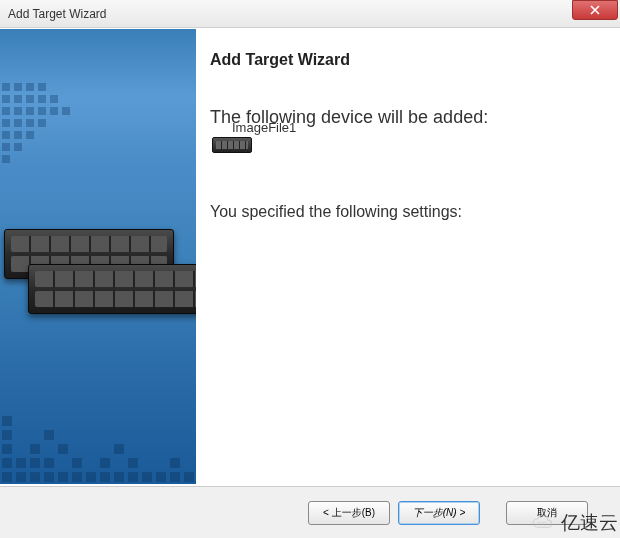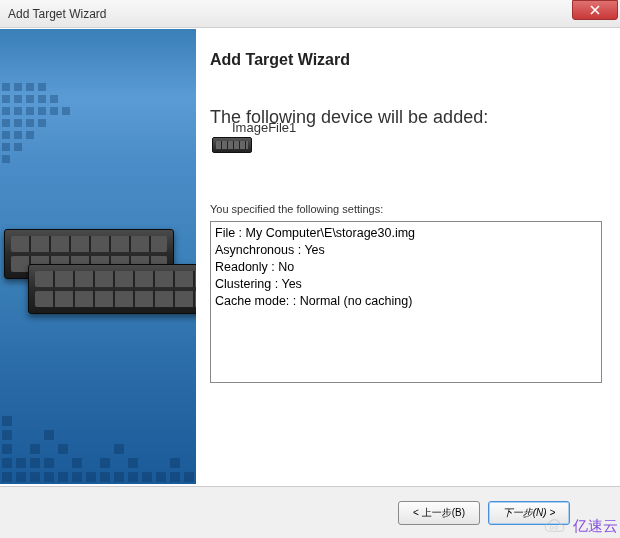--- a/index.html
+++ b/index.html
@@ -44,31 +44,31 @@
 
   .server-mini{width:40px;height:16px;background:linear-gradient(to bottom,#555,#222);border-radius:2px;border:1px solid #111;display:inline-block;vertical-align:middle;position:relative}
   .server-mini::before{content:"";position:absolute;top:3px;left:3px;right:3px;bottom:3px;background:repeating-linear-gradient(90deg,#666 0,#666 5px,#222 5px,#222 6px);}
 
   
   .main { flex: 1; padding: 22px 18px 0 14px; position: relative; color: #333; }
   .main h1 { font-size: 16px; font-weight: bold; color: #222; margin-bottom: 38px; }
   .line1 { font-size: 18px; margin-bottom: 18px; }
   .device-row { display: flex; align-items: center; gap: 20px; margin-bottom: 50px; padding-left:2px;}
   .device-row .lbl { font-size: 13px; margin-left:20px;margin-top:-26px;}
-  .line2 { font-size: 11px; margin-bottom: 6px; }
+  .line2 { font-size: 16px; margin-bottom: 6px; }
   .settings-box { width: 100%; height: 162px; border: 1px solid #888; background: #fff; font-size: 12.5px; padding: 3px 4px; line-height: 1.35; overflow-y: scroll; overflow-x: scroll; resize: none; font-family: inherit; white-space: pre; }
 
   
   .footer { position: absolute; left: 0; right: 0; bottom: 0; height: 52px; border-top: 1px solid #ccc; background: #f0f0f0; display: flex; align-items: center; justify-content: flex-end; gap: 8px; padding-right: 14px; }
   .btn { min-width: 82px; height: 24px; font-size: 10px; background: linear-gradient(to bottom, #fdfdfd, #e6e6e6); border: 1px solid #8a8a8a; border-radius: 3px; cursor: pointer; padding: 0 10px; display:flex;align-items:center;justify-content:center;}
   .btn.default { border: 1px solid #4a90d9; box-shadow: 0 0 0 1px #a8d0f0 inset; font-style: italic; }
   .footer .spacer { width: 10px; }
 
   
-  .watermark{position:absolute;right:2px;bottom:2px;font-size:15px;color:#6d28d9;display:flex;align-items:center;gap:4px;opacity:0.8;pointer-events:none}
+  .watermark{position:absolute;right:2px;bottom:2px;font-size:19px;color:#000000;display:flex;align-items:center;gap:4px;opacity:0.8;pointer-events:none}
   .watermark svg{width:28px;height:18px;opacity:0.7}
 </style>
 </head>
 <body>
 
 <div class="titlebar">
   <span class="title">Add Target Wizard</span>
   <div class="close-btn">
     <span>
       <svg viewBox="0 0 10 10">
@@ -146,32 +146,28 @@
   <div class="main">
     <h1>Add Target Wizard</h1>
     <div class="line1">The following device will be added:</div>
     <div class="device-row">
       <div>
         <div class="lbl">ImageFile1</div>
         <span class="server-mini"></span>
       </div>
     </div>
     <div class="line2">You specified the following settings:</div>
-    <textarea class="settings-box" id="settings-box" readonly="" style="">File : My Computer\E\storage30.img
-Asynchronous : Yes
-Readonly : No
-Clustering : Yes
-Cache mode: : Normal (no caching)</textarea>
   </div>
 </div>
 
 <div class="footer">
   <button class="btn">&lt; 上一步(B)</button>
   <button class="btn default">下一步(N) &gt;</button>
   <div class="spacer"></div>
+  <button class="btn">取消</button>
   <div class="spacer"></div>
 </div>
 
 <div class="watermark">
   <svg viewBox="0 0 40 24">
       <path d="M12 18a6 6 0 010-12 8 8 0 0115 2 5 5 0 011 10H12z" fill="none" stroke="#bbb" stroke-width="1.5"></path>
       <circle cx="15" cy="13" r="2.2" fill="none" stroke="#bbb" stroke-width="1.3"></circle>
       <circle cx="22" cy="13" r="2.2" fill="none" stroke="#bbb" stroke-width="1.3"></circle>
     </svg>
   <span>亿速云</span>

